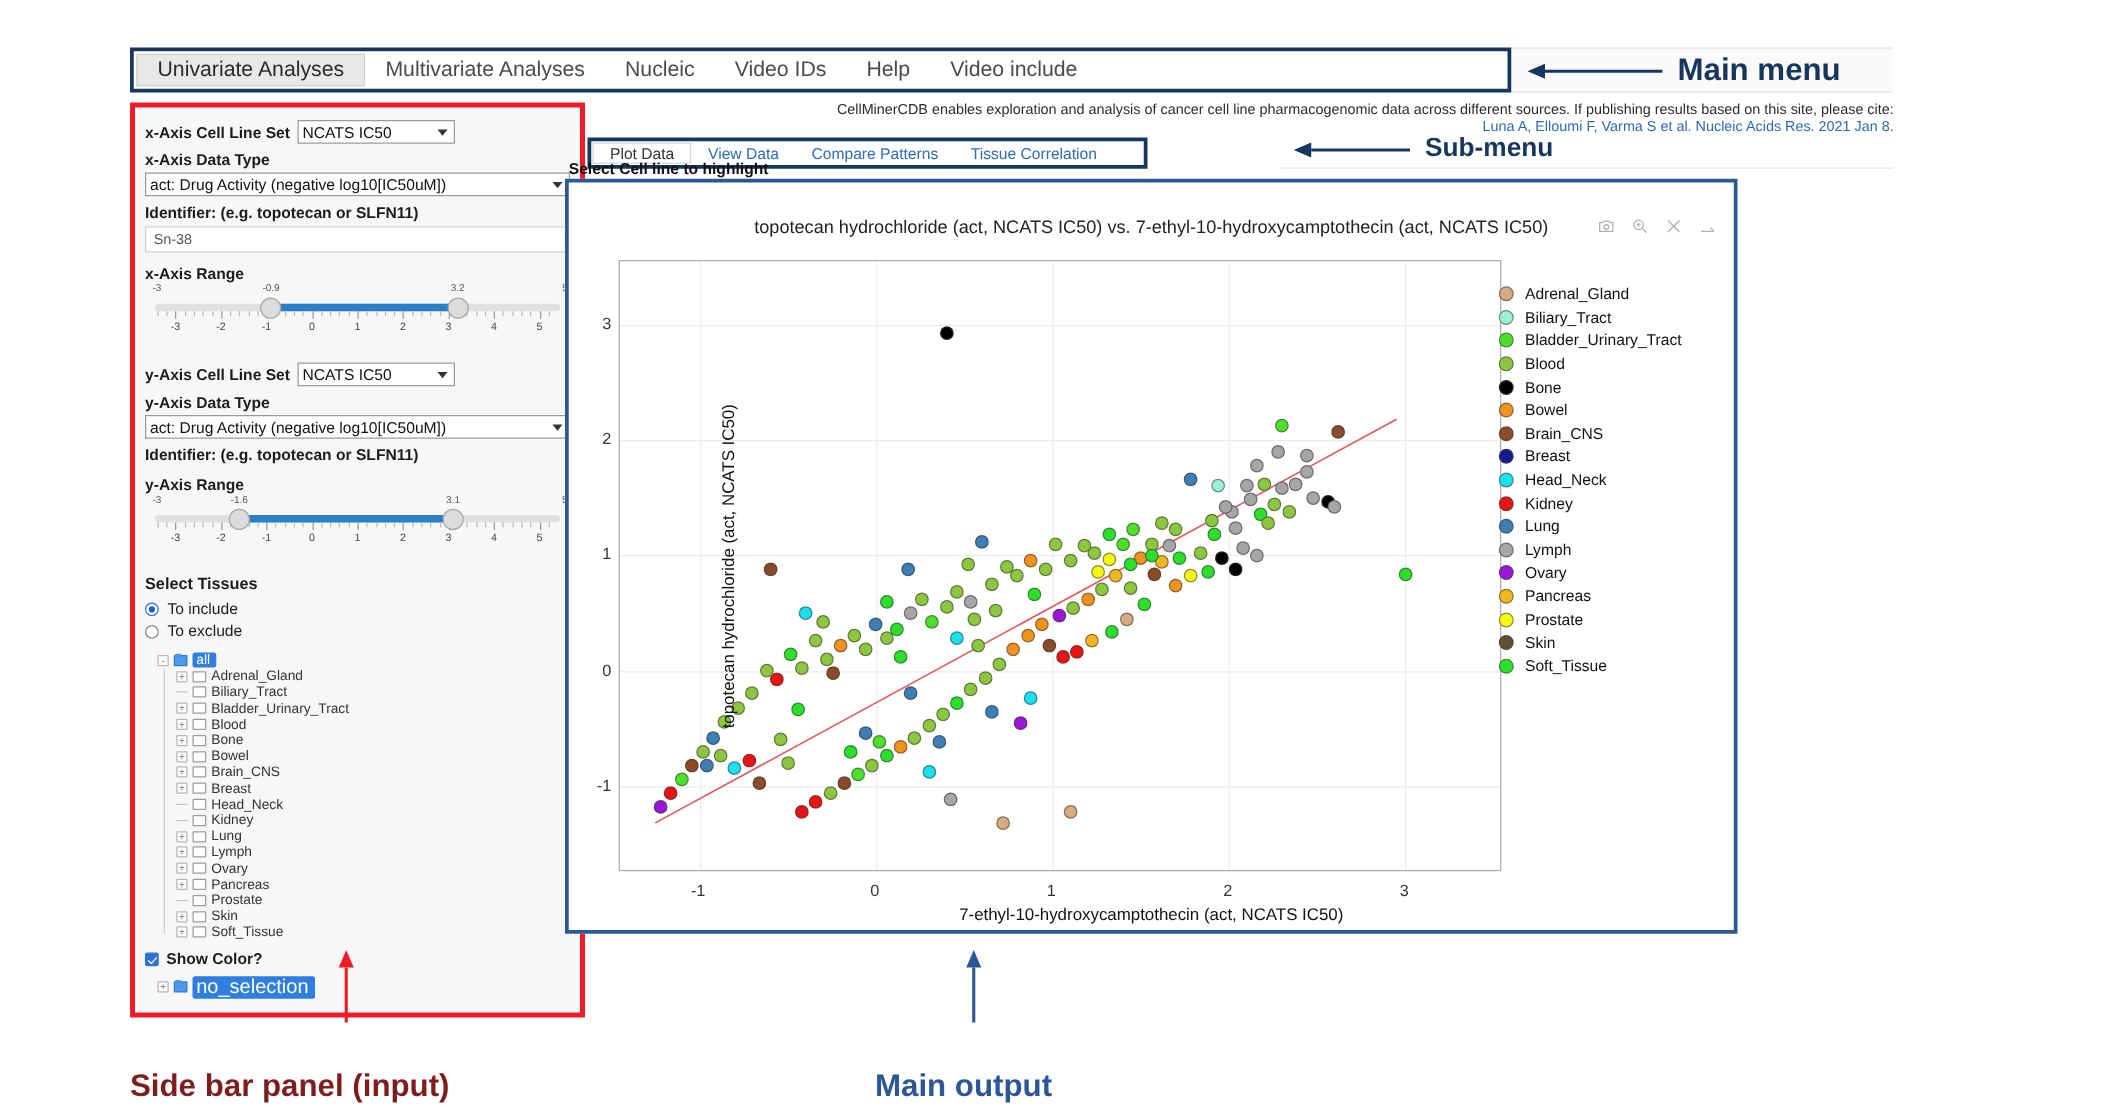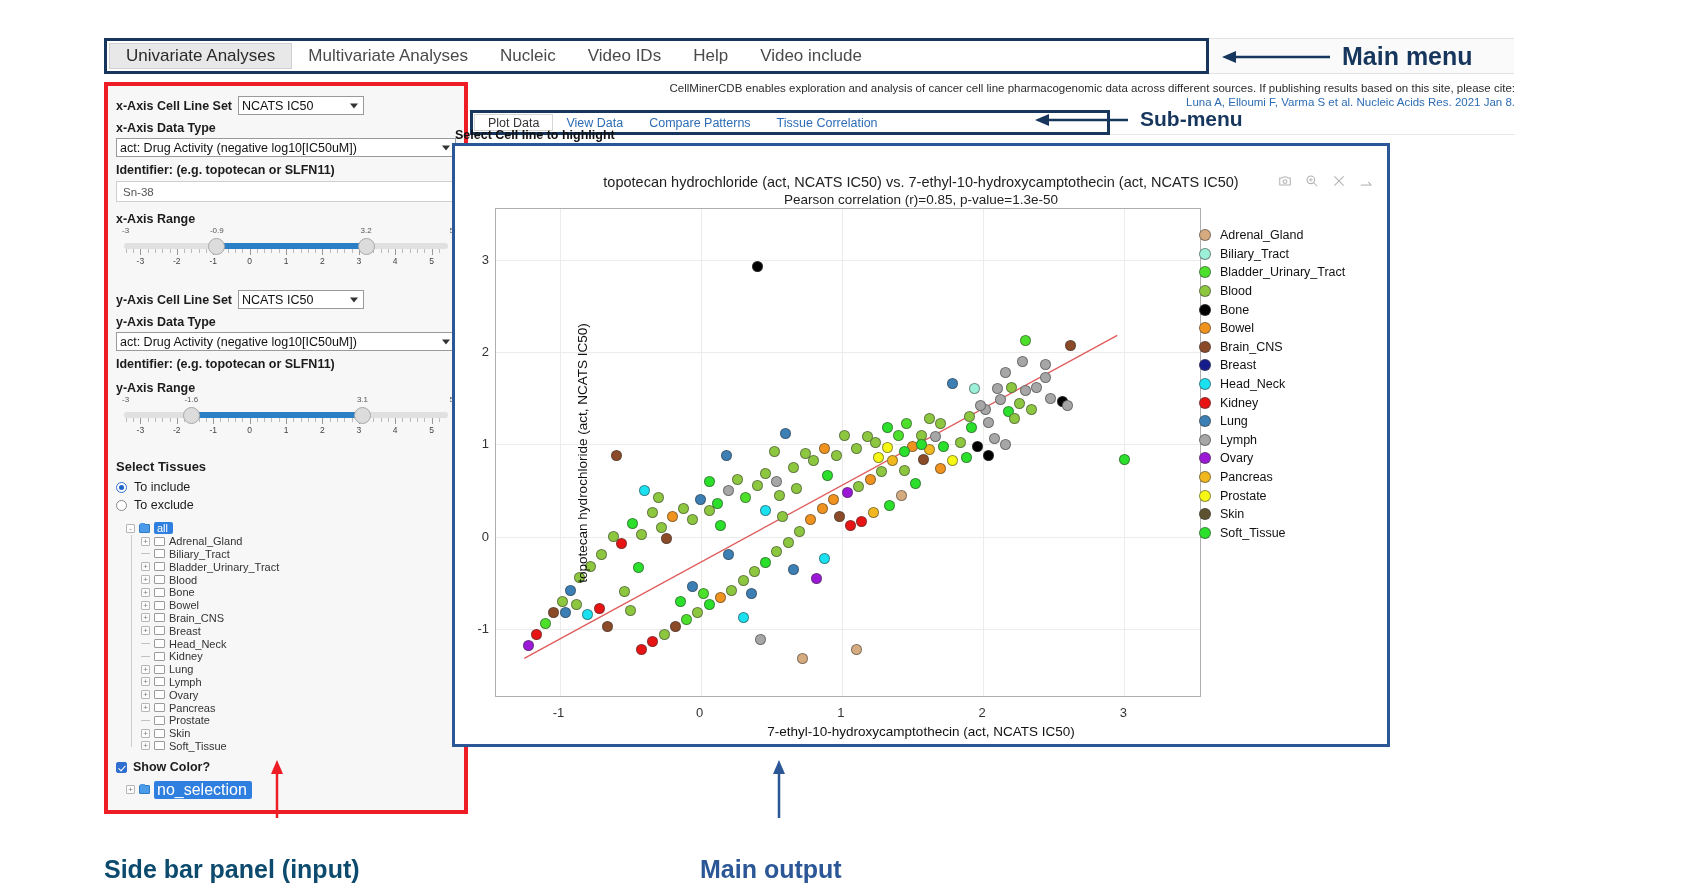--- a/index.html
+++ b/index.html
@@ -129,21 +129,21 @@
   }
 
   
   #cite {
     position:absolute; left:470px; top:82px; width:1045px; text-align:right;
   }
   #cite .l1 { font-size:11.5px; color:#2b2b2b; }
   #cite .l2 { font-size:11.5px; color:#2d6cb5; margin-top:2px;}
 
   #submenu {
-    position:absolute; left:470px; top:110px; width:640px; height:25px;
+    position:absolute; left:470px; top:110px; width:448px; height:25px;
     border:3px solid #17365d; background:#fff; display:flex; align-items:stretch;
   }
   #submenu-tail {
     position:absolute; left:1025px; top:110px; width:490px; height:25px;
     border-bottom:1px solid #e6e6e6;
   }
   .sm-item {
     display:flex;align-items:center;padding:0 13px;font-size:12.5px;color:#2d6cb5;white-space:nowrap;
   }
   .sm-item.active { color:#333; background:#fff; border:1px solid #d6d6d6; margin:1px 0 1px 1px;}
@@ -541,21 +541,21 @@
       <span class="tree-label sel">no_selection</span>
     </div>
 
   </div>
 </div>
 
 <svg class="anno-arrow" style="left:270px; top:760px;" width="14" height="60">
   <line x1="7" y1="58" x2="7" y2="14" stroke="#ee1c25" stroke-width="2.5"></line>
   <polygon points="7,0 1,14 13,14" fill="#ee1c25"></polygon>
 </svg>
-<div class="anno-label" style="left:104px; top:855px; font-size:25px; color:#0c4a6e;">Side bar panel (input)</div>
+<div class="anno-label" style="left:104px; top:855px; font-size:25px; color:#7f1d1d;">Side bar panel (input)</div>
 
 <div id="cite">
   <div class="l1">CellMinerCDB enables exploration and analysis of cancer cell line pharmacogenomic data across different sources. If publishing results based on this site, please cite:</div>
   <div class="l2">Luna A, Elloumi F, Varma S et al. Nucleic Acids Res. 2021 Jan 8.</div>
 </div>
 
 <div id="submenu-tail"></div>
 <div id="submenu">
   <div class="sm-item active">
       <span>Plot Data</span>
@@ -598,21 +598,20 @@
       <line x1="20" y1="4" x2="4" y2="20" stroke="#555" stroke-width="1.8"></line>
     </svg>
     <svg class="ptool" viewBox="0 0 24 24">
       <line x1="3" y1="19" x2="21" y2="19" stroke="#555" stroke-width="1.8"></line>
       <line x1="16" y1="14" x2="21" y2="19" stroke="#555" stroke-width="1.8"></line>
     </svg>
   </div>
 
   <div id="plot-title">
     <div class="t1">topotecan hydrochloride (act, NCATS IC50) vs. 7-ethyl-10-hydroxycamptothecin (act, NCATS IC50)</div>
-    <div class="t2">Pearson correlation (r)=0.85, p-value=1.3e-50</div>
   </div>
 
   <div id="plot-area">
     <div id="axes">
         <div class="gridline" style="left: 63.54px; top: 0px; width: 1px; height: 489px;"></div>
         <div class="gridline" style="left: 204.74px; top: 0px; width: 1px; height: 489px;"></div>
         <div class="gridline" style="left: 345.94px; top: 0px; width: 1px; height: 489px;"></div>
         <div class="gridline" style="left: 487.14px; top: 0px; width: 1px; height: 489px;"></div>
         <div class="gridline" style="left: 628.34px; top: 0px; width: 1px; height: 489px;"></div>
         <div class="gridline" style="top: 419.802px; left: 0px; height: 1px; width: 706px;"></div>

